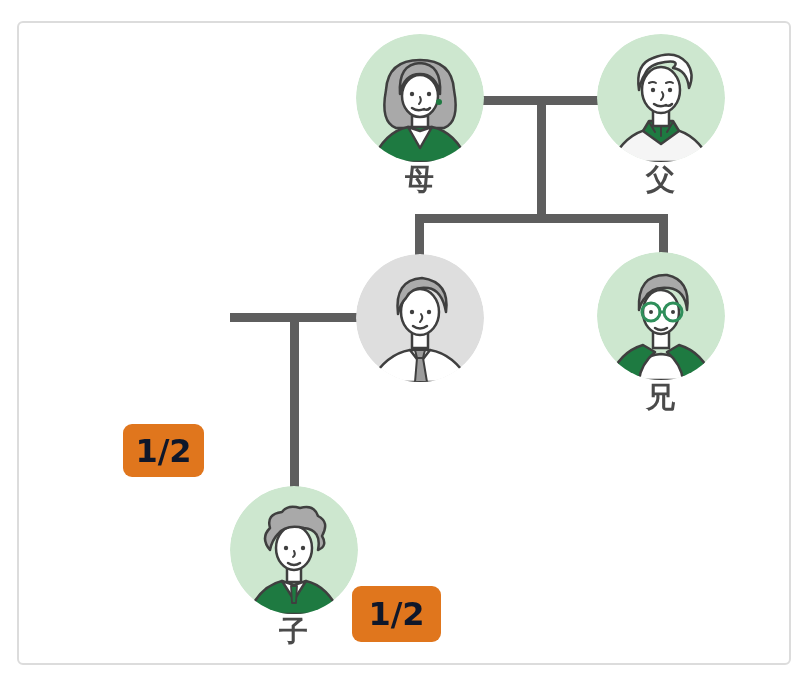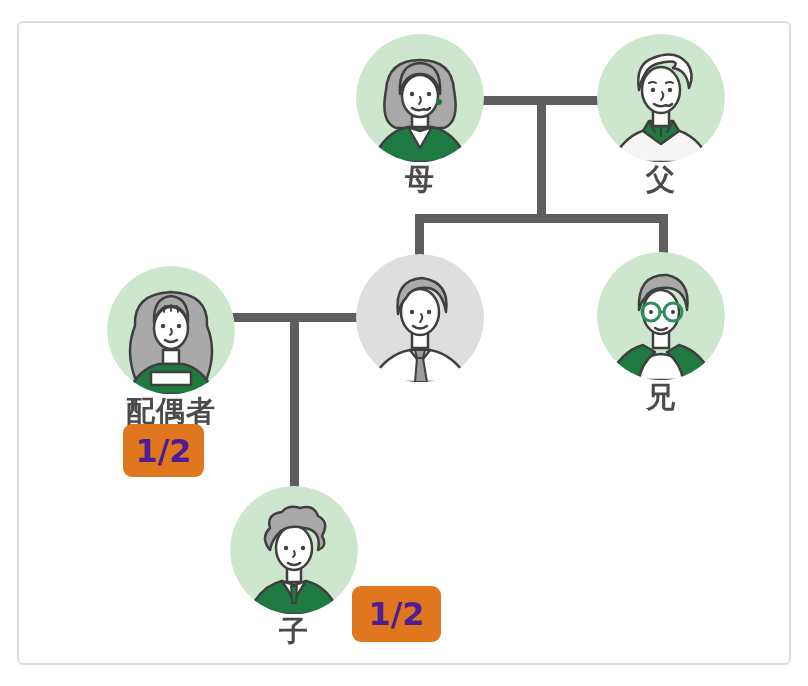--- a/index.html
+++ b/index.html
@@ -31,21 +31,21 @@
 
   .p-mother   { left:340px; top:34px; }
   .p-father   { left:581px; top:34px; }
   .p-spouse   { left:91px;  top:266px; }
   .p-deceased { left:340px; top:254px; }
   .p-brother  { left:581px; top:252px; }
   .p-child    { left:214px; top:486px; }
 
   
   .badge {
-    position:absolute; background:#e0761d; border-radius:9px; color:#4c1d95;
+    position:absolute; background:#e0761d; border-radius:9px; color:#0f172a;
     font-weight:700; font-size:32px; display:flex; align-items:center; justify-content:center;
   }
   .b-spouse { left:123px; top:424px; width:81px; height:53px; }
   .b-child  { left:352px; top:586px; width:89px; height:56px; }
 </style>
 </head>
 <body>
 
 <div class="canvas">
 
@@ -96,41 +96,20 @@
           <circle cx="73" cy="56" r="2.2" fill="#3f3f3f"></circle>
           <path d="M52 49 q4 -2 7 0 M69 49 q4 -2 7 0" fill="none" stroke="#3f3f3f" stroke-width="2"></path>
           <path d="M65 58 q3 4 -1 8" fill="none" stroke="#3f3f3f" stroke-width="2"></path>
           <path d="M57 70 q6 4 12 1 q3 2 6 -1" fill="none" stroke="#3f3f3f" stroke-width="2.5"></path>
         </g>
       </svg>
     </div>
     <div class="plabel">父</div>
   </div>
 
-  <div class="person p-spouse">
-    <div class="avatar">
-      <svg viewBox="0 0 128 128" xmlns="http://www.w3.org/2000/svg">
-        <g stroke-linecap="round" stroke-linejoin="round">
-          <circle cx="64" cy="64" r="64" fill="#cde7cf"></circle>
-          <path d="M28 112 Q18 84 28 60 Q26 28 64 26 Q102 28 100 60 Q110 84 100 112 Q92 122 86 110 L42 110 Q36 122 28 112 Z" fill="#a9a9a9" stroke="#3f3f3f" stroke-width="2.5"></path>
-          <rect x="56" y="84" width="16" height="14" fill="#ffffff" stroke="#3f3f3f" stroke-width="2.5"></rect>
-          <path d="M20 128 Q32 102 52 98 L76 98 Q96 102 108 128 Z" fill="#1e7a41" stroke="#3f3f3f" stroke-width="2.5"></path>
-          <rect x="44" y="106" width="40" height="13" fill="#ffffff" stroke="#3f3f3f" stroke-width="2.5"></rect>
-          <ellipse cx="64" cy="62" rx="17" ry="21" fill="#ffffff" stroke="#3f3f3f" stroke-width="2.5"></ellipse>
-          <path d="M47 56 Q46 32 64 30 Q82 32 81 56 Q76 40 64 40 Q52 40 47 56 Z" fill="#a9a9a9" stroke="#3f3f3f" stroke-width="2.5"></path>
-          <path d="M58 40 L57 46 M64 39 L64 45 M70 40 L71 46" stroke="#3f3f3f" stroke-width="1.8" fill="none"></path>
-          <circle cx="56" cy="60" r="2.2" fill="#3f3f3f"></circle>
-          <circle cx="72" cy="60" r="2.2" fill="#3f3f3f"></circle>
-          <path d="M64 63 q2 4 -1 6" fill="none" stroke="#3f3f3f" stroke-width="2"></path>
-          <path d="M58 74 q6 4 12 0" fill="none" stroke="#3f3f3f" stroke-width="2.5"></path>
-        </g>
-      </svg>
-    </div>
-    <div class="plabel">配偶者</div>
-  </div>
 
   <div class="person p-deceased">
     <div class="avatar">
       <svg viewBox="0 0 128 128" xmlns="http://www.w3.org/2000/svg">
         <g stroke-linecap="round" stroke-linejoin="round">
           <circle cx="64" cy="64" r="64" fill="#dedede"></circle>
           <path d="M14 128 Q30 100 54 96 L74 96 Q98 100 114 128 Z" fill="#ffffff" stroke="#3f3f3f" stroke-width="2.5"></path>
           <path d="M54 96 L64 109 M74 96 L64 109" fill="none" stroke="#3f3f3f" stroke-width="2.5"></path>
           <path d="M59 96 L69 96 L67 104 L61 104 Z" fill="#9c9c9c" stroke="#3f3f3f" stroke-width="2"></path>
           <path d="M61 104 L67 104 L71 128 L59 128 Z" fill="#9c9c9c" stroke="#3f3f3f" stroke-width="2"></path>

